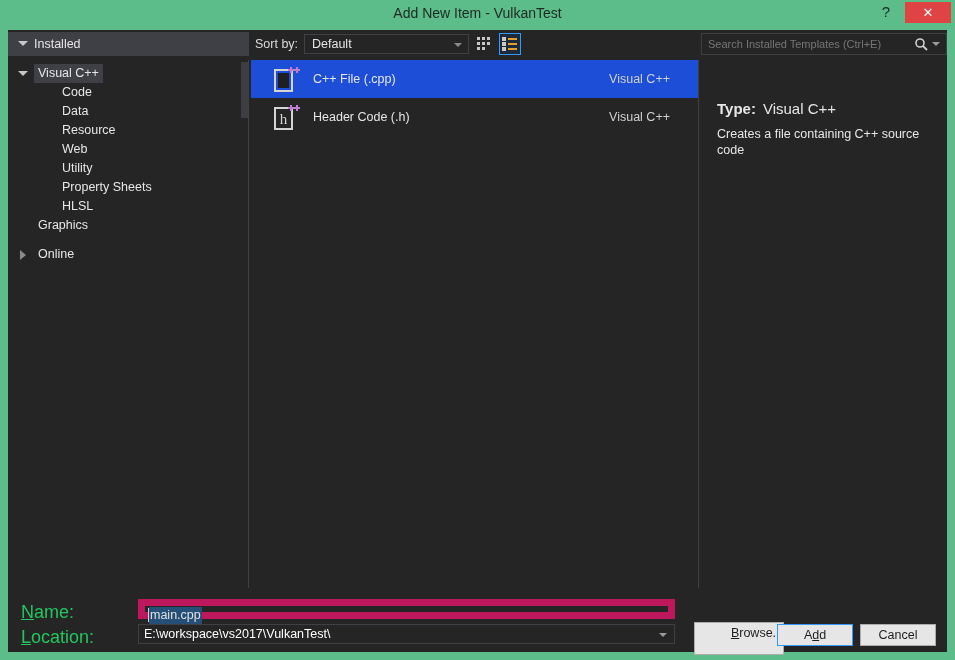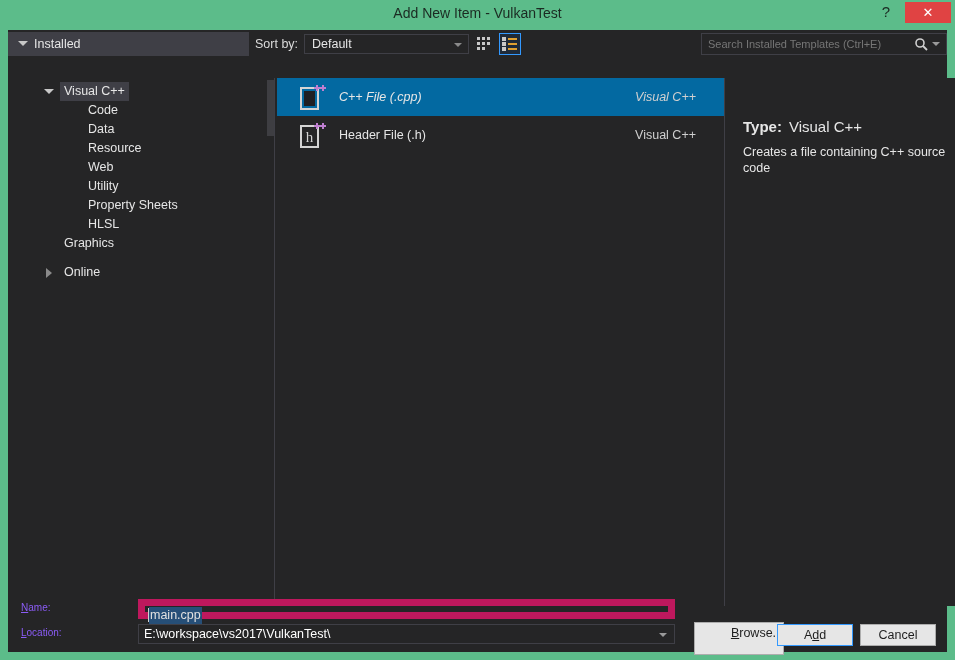--- a/index.html
+++ b/index.html
@@ -168,25 +168,24 @@
     right: 6px; top: 8px;
     width: 0; height: 0;
     border-left: 4px solid transparent;
     border-right: 4px solid transparent;
     border-top: 4px solid #9a9a9a;
   }
 
   
   .pane {
     position: absolute;
-    top: 48px;
+    top: 30px;
     height: 528px;
     background: #252526;
     box-sizing: border-box;
-    margin-left: 26px;
   }
   .pane-left   { left: 0;   width: 241px; border-right: 1px solid #3f3f46; }
   .pane-center { left: 243px; width: 448px; background: #252526; border-right: 1px solid #3f3f46;}
   .pane-right  { left: 691px; width: 248px; }
 
   
   .tree { position: absolute; left: 0; top: 4px; width: 241px; }
   .tnode {
     position: relative;
     height: 19px;
@@ -234,21 +233,21 @@
   .lvl2 .tlabel { left: 50px; }
 
   
   .tmpl-item {
     position: absolute;
     left: 0;
     width: 447px;
     height: 38px;
     cursor: default;
   }
-  .tmpl-item.sel { background: #0369a1; font-style: italic; }
+  .tmpl-item.sel { background: #1d4ed8; }
   .tmpl-icon {
     position: absolute;
     left: 19px; top: 4px;
     width: 32px; height: 32px;
   }
   .tmpl-name {
     position: absolute;
     left: 62px; top: 0;
     height: 38px;
     line-height: 38px;
@@ -285,22 +284,22 @@
 
   
   .form-area {
     position: absolute;
     left: 0; top: 558px;
     width: 939px;
     height: 64px;
   }
   .frow-label {
     position: absolute;
-    font-size: 10px;
-    color: #8b5cf6;
+    font-size: 18px;
+    color: #22c55e;
   }
   .lbl-name { left: 13px; top: 14px; }
   .lbl-loc  { left: 13px; top: 39px; }
   .frow-label u { text-decoration: underline; }
 
   .name-input {
     position: absolute;
     left: 130px; top: 11px;
     width: 537px; height: 20px;
     background: #252526;
@@ -509,21 +508,21 @@
             <span class="tmpl-icon"><svg width="32" height="32" viewBox="0 0 32 32">
                 <rect x="5" y="6" width="17" height="21" fill="none" stroke="#d4d4d4" stroke-width="2"></rect>
                 <text x="13.5" y="22" font-family="Liberation Serif, serif" font-size="15" fill="#d4d4d4" text-anchor="middle">h</text>
                 <g fill="#bf7fd0">
                   <rect x="20" y="3" width="2" height="6"></rect>
                   <rect x="18" y="5" width="6" height="2"></rect>
                   <rect x="26" y="3" width="2" height="6"></rect>
                   <rect x="24" y="5" width="6" height="2"></rect>
                 </g>
               </svg></span>
-            <span class="tmpl-name">Header File (.h)</span>
+            <span class="tmpl-name">Header Code (.h)</span>
             <span class="tmpl-origin">Visual C++</span>
           </div>
         </div>
     </div>
 
     <div class="pane pane-right">
       <div class="det-type-row">
         <span class="k">Type:</span><span class="v">Visual C++</span>
       </div>
       <div class="det-desc">Creates a file containing C++ source code</div>

